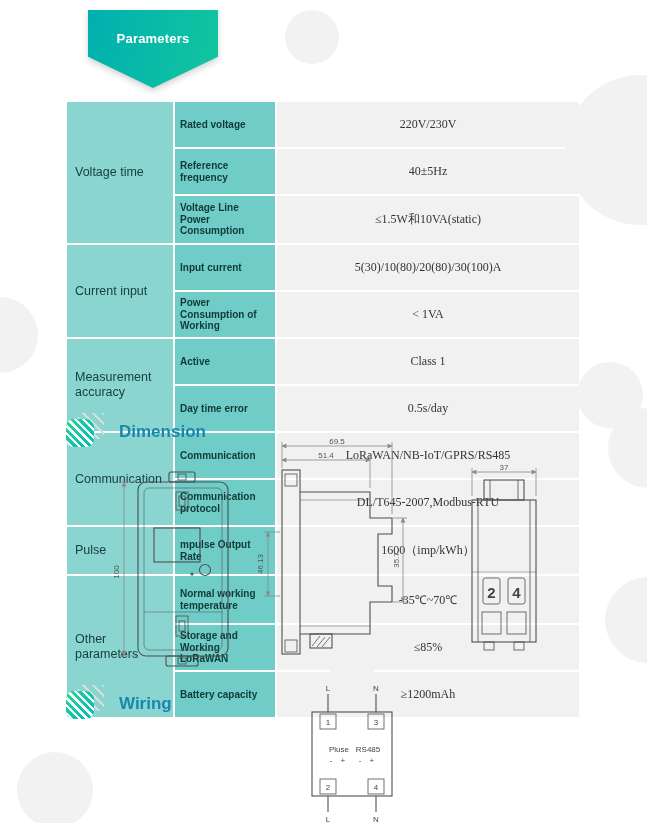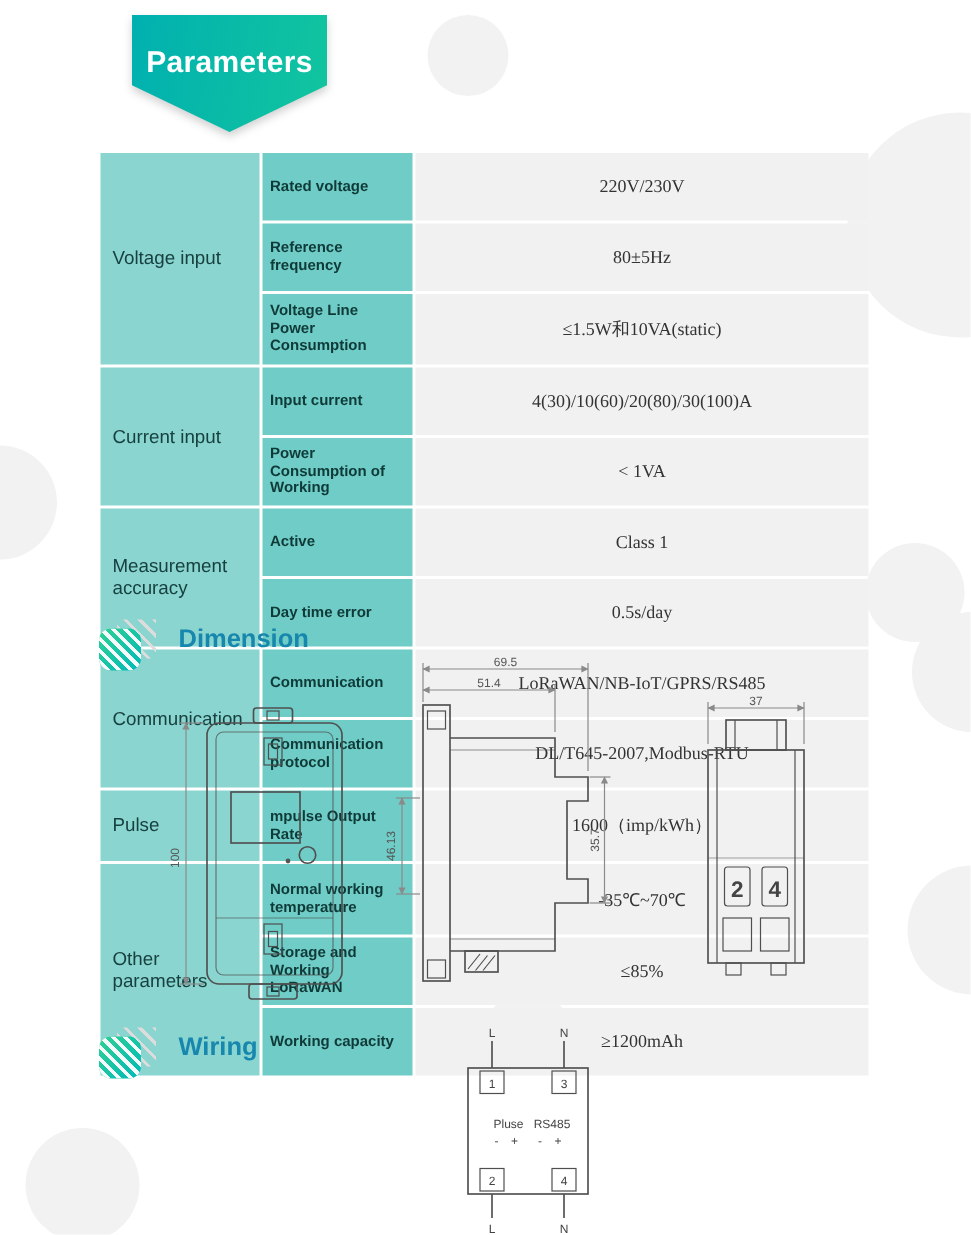--- a/index.html
+++ b/index.html
@@ -12,34 +12,34 @@
   .circle { position:absolute; border-radius:50%; background:#f2f2f2; z-index:0; }
 
   
   .ribbon-wrap { position:absolute; left:88px; top:10px; z-index:2; filter:drop-shadow(0 3px 3px rgba(0,0,0,.18)); }
   .ribbon {
     width:130px; height:78px; box-sizing:border-box;
     background:linear-gradient(100deg,#00b0b0 0%,#12c59e 100%);
     clip-path:polygon(0 0,100% 0,100% 60%,50% 100%,0 60%);
     display:flex; justify-content:center; padding-top:21px;
   }
-  .ribbon span { color:#fff; font-weight:bold; font-size:20px; letter-spacing:.2px; }
+  .ribbon span { color:#fff; font-weight:bold; font-size:13px; letter-spacing:.2px; }
 
   
   table.spec { position:absolute; left:65px; top:100px; width:516px; z-index:1;
     border-collapse:separate; border-spacing:2px; table-layout:fixed; }
   table.spec td { vertical-align:middle; box-sizing:border-box; }
   td.cat   { background:#8ad5d0; color:#17413f; font-size:12.5px; padding:1px 8px; line-height:1.2; }
   td.param { background:#6fccc6; color:#0f3a38; font-size:10px;  padding:1px 5px; line-height:1.15;font-weight:bold; }
   td.val   { background:#f1f1f1; color:#333; font-size:12px; text-align:center; padding:15px 8px;font-family:Liberation Serif, serif; }
   tr.single { height:17px; }
   tr.double { height:24px; }
 
   
-  .section-header { position:absolute; display:flex; gap:13px; z-index:1; }
+  .section-header { position:absolute; display:flex; align-items:center; gap:13px; z-index:1; }
   .icon-wrap { position:relative; width:40px; height:32px; }
   .icon-echo { position:absolute; left:12px; top:-3px; width:26px; height:26px;
     background:repeating-linear-gradient(45deg,#dcdcdc 0 2px,transparent 2px 7px); }
   .section-icon { position:absolute; left:0; top:3px; width:28px; height:28px; border-radius:8px;
     background:linear-gradient(135deg,#2fd193,#00b9b8); overflow:hidden; }
   .section-icon::after { content:""; position:absolute; inset:0;
     background:repeating-linear-gradient(45deg,transparent 0 3px,rgba(255,255,255,.95) 3px 5.5px); }
   .section-title { color:#1787ad; font-size:17px; font-weight:bold; }
 
   
@@ -70,37 +70,37 @@
 </div>
 
 <table class="spec">
   <colgroup>
       <col style="width:106px">
       <col style="width:100px">
       <col>
     </colgroup>
   <tbody>
   <tr class="single">
-    <td class="cat" rowspan="3">Voltage input</td>
+    <td class="cat" rowspan="3">Voltage time</td>
     <td class="param">Rated voltage</td>
     <td class="val">220V/230V</td>
   </tr>
   <tr class="single">
     <td class="param">Reference frequency</td>
-    <td class="val">80±5Hz</td>
+    <td class="val">40±5Hz</td>
   </tr>
   <tr class="double">
     <td class="param">Voltage Line Power Consumption</td>
     <td class="val">≤1.5W和10VA(static)</td>
   </tr>
 
   <tr class="single">
     <td class="cat" rowspan="2">Current input</td>
     <td class="param">Input current</td>
-    <td class="val">4(30)/10(60)/20(80)/30(100)A</td>
+    <td class="val">5(30)/10(80)/20(80)/30(100)A</td>
   </tr>
   <tr class="double">
     <td class="param">Power Consumption of Working</td>
     <td class="val">&lt; 1VA</td>
   </tr>
 
   <tr class="single">
     <td class="cat" rowspan="2">Measurement accuracy</td>
     <td class="param">Active</td>
     <td class="val">Class 1</td>
@@ -129,21 +129,21 @@
   <tr class="double">
     <td class="cat" rowspan="3">Other parameters</td>
     <td class="param">Normal working temperature</td>
     <td class="val">-35℃~70℃</td>
   </tr>
   <tr class="double">
     <td class="param">Storage and Working LoRaWAN</td>
     <td class="val">≤85%</td>
   </tr>
   <tr class="single">
-    <td class="param">Working capacity</td>
+    <td class="param">Battery capacity</td>
     <td class="val">≥1200mAh</td>
   </tr>
   </tbody>
 </table>
 
 <div class="section-header" style="left:66px; top:416px;">
   <div class="icon-wrap">
     <div class="icon-echo"></div>
     <div class="section-icon"></div>
   </div>

